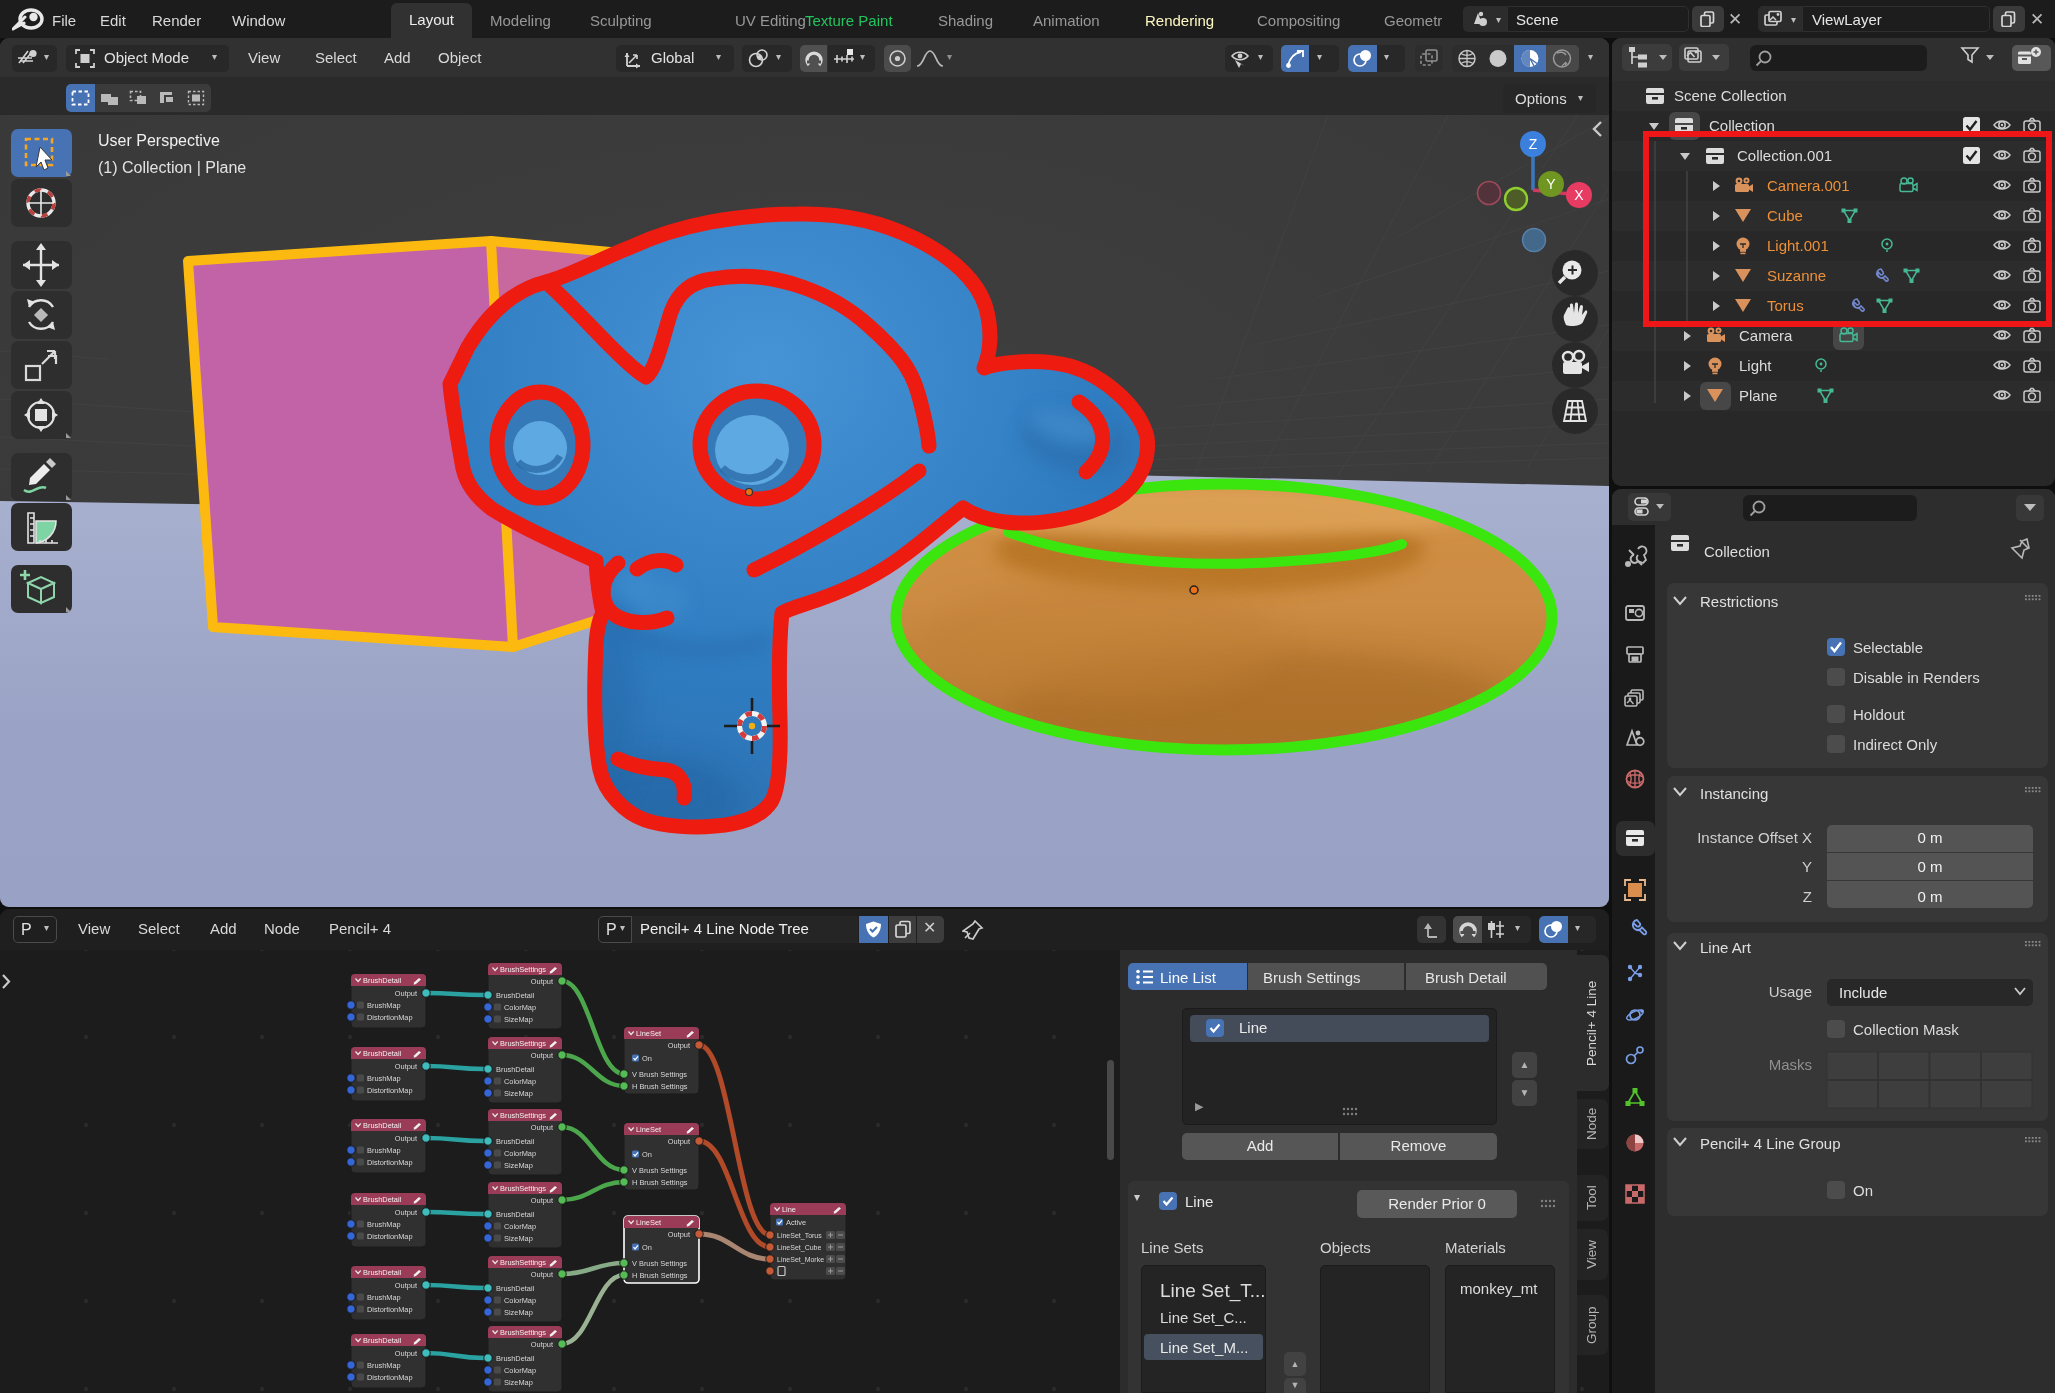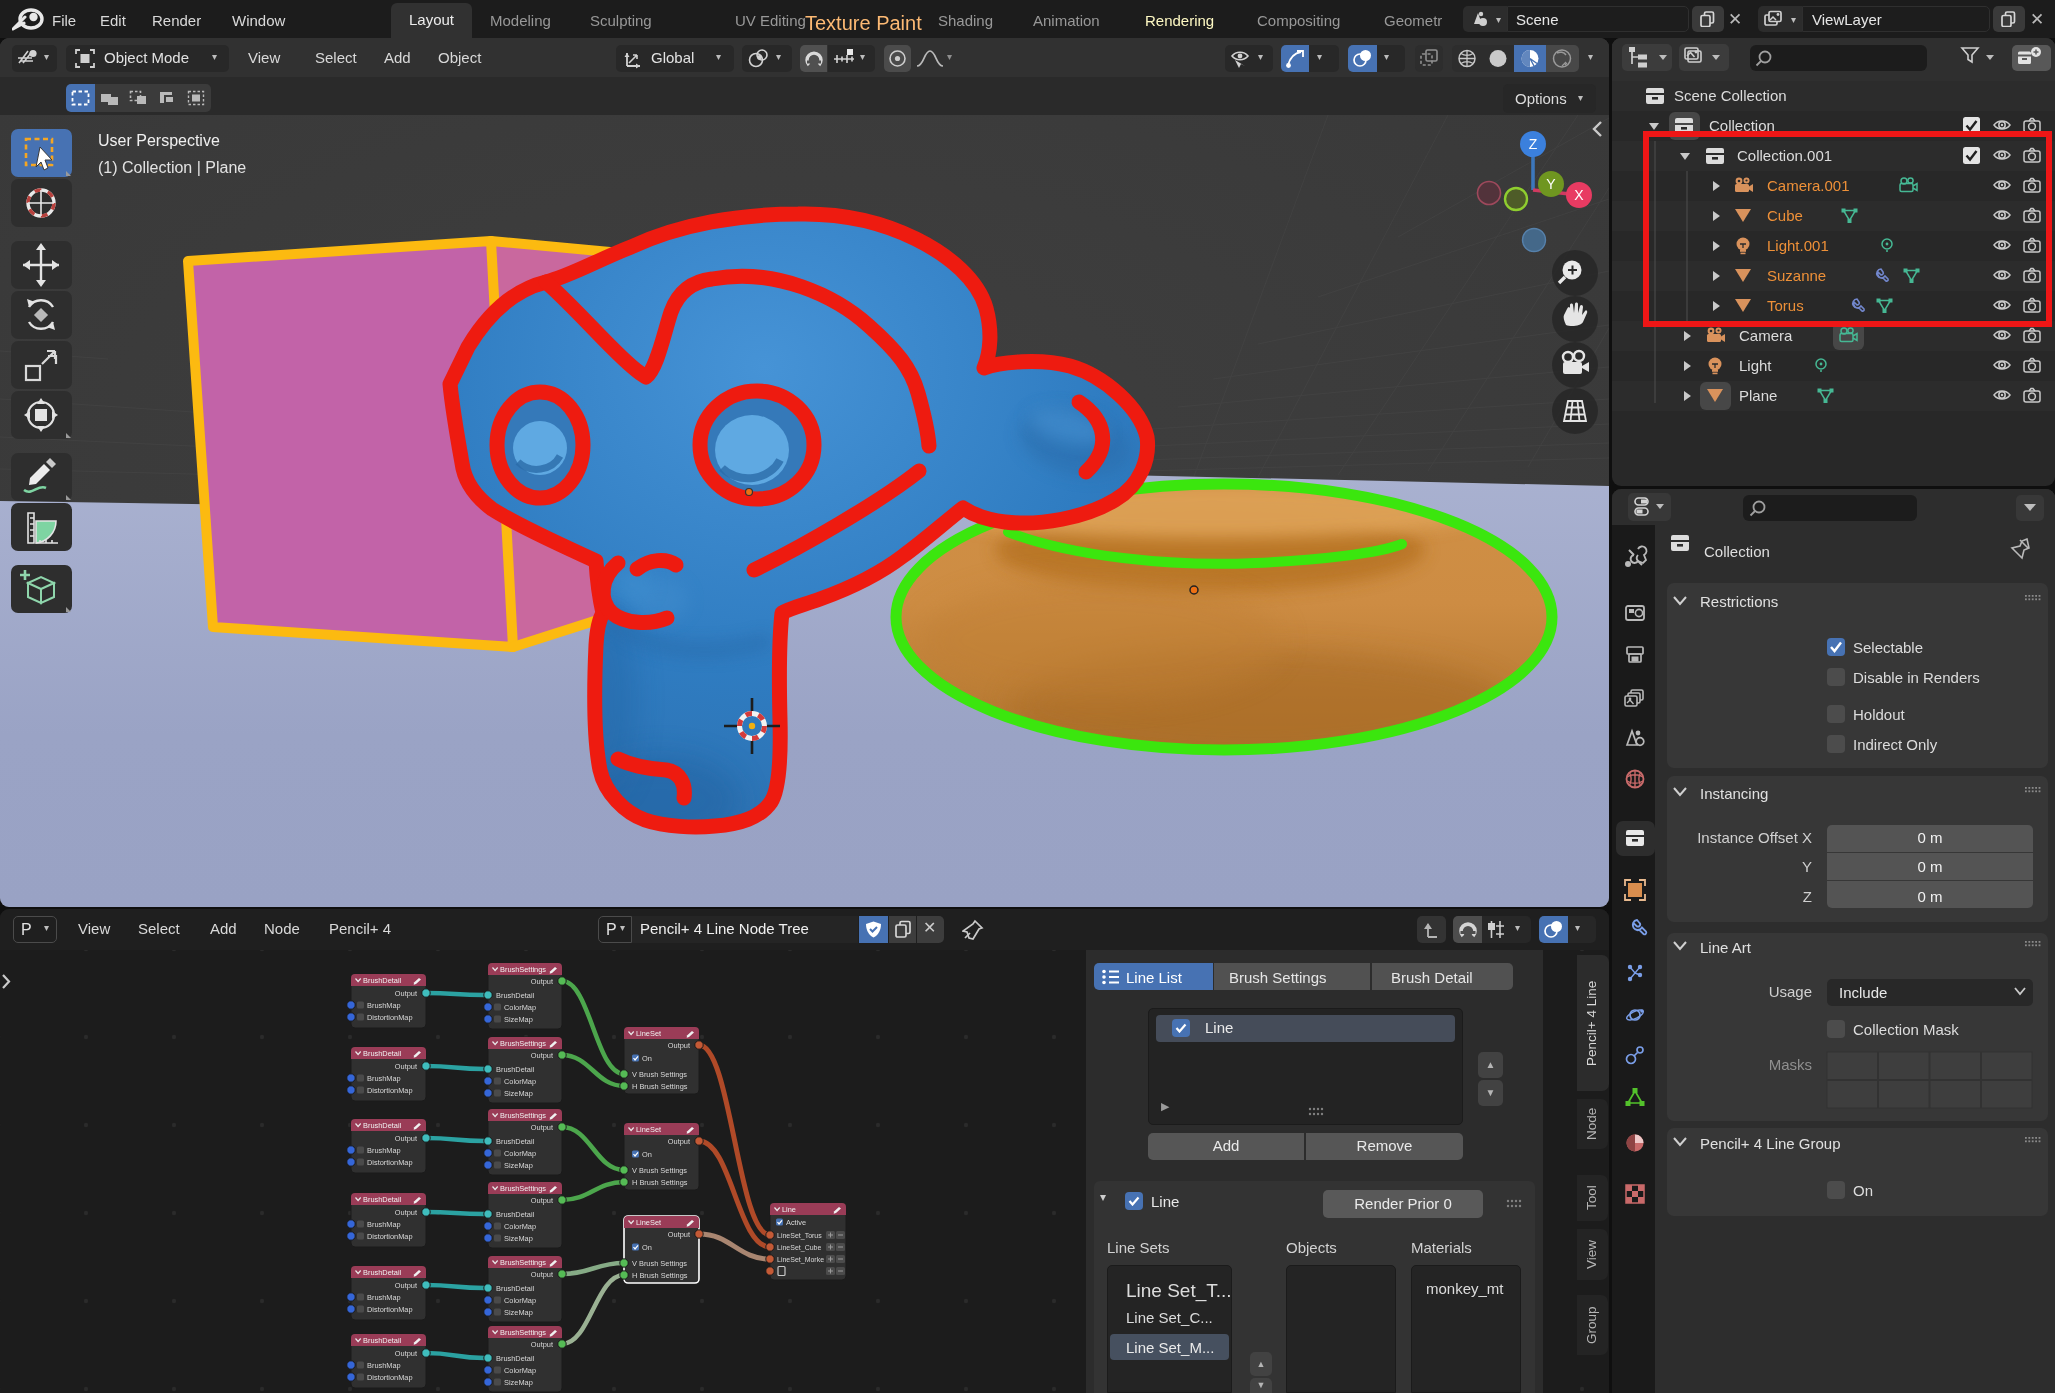--- a/index.html
+++ b/index.html
@@ -27,21 +27,21 @@
   <div class="abs menu" style="left:52px;top:12px;">File</div>
   <div class="abs menu" style="left:100px;top:12px;">Edit</div>
   <div class="abs menu" style="left:152px;top:12px;">Render</div>
   <div class="abs menu" style="left:232px;top:12px;">Window</div>
   <div class="abs menu" style="left:318px;top:18px;margin-top:39px;">Help</div>
 
   <div class="abs" style="left:391px;top:3px;width:81px;height:35px;background:#313131;border-radius:6px 6px 0 0;color:#ececec;font-size:15px;text-align:center;line-height:33px;">Layout</div>
   <div class="abs" style="left:490px;top:12px;color:#989898;font-size:15px;">Modeling</div>
   <div class="abs" style="left:590px;top:12px;color:#989898;font-size:15px;">Sculpting</div>
   <div class="abs" style="left:695px;top:12px;color:#989898;font-size:15px;margin-left:40px;">UV Editing</div>
-  <div class="abs" style="left:805px;top:12px;color:#fdba74;font-size:20px;">Texture Paint</div>
+  <div class="abs" style="left:805px;top:12px;color:#22c55e;font-size:15px;">Texture Paint</div>
   <div class="abs" style="left:938px;top:12px;color:#989898;font-size:15px;">Shading</div>
   <div class="abs" style="left:1033px;top:12px;color:#989898;font-size:15px;">Animation</div>
   <div class="abs" style="left:1145px;top:12px;color:#fef9c3;font-size:15px;">Rendering</div>
   <div class="abs" style="left:1257px;top:12px;color:#989898;font-size:15px;">Compositing</div>
   <div class="abs" style="left:1384px;top:12px;color:#989898;font-size:15px;">Geometr</div>
 
   <div class="abs" style="left:1455px;top:0;width:600px;height:38px;background:#1c1c1c;"></div>
   <div class="abs" style="left:1463px;top:6px;width:44px;height:26px;background:#2c2c2c;border-radius:5px 0 0 5px;"></div>
   <svg class="abs" style="left:1468px;top:10px;" width="22" height="18" viewBox="0 0 22 18">
     <path d="M6 14 L10 3 L14 14 Z" fill="#cfcfcf"></path>
@@ -836,21 +836,21 @@
           <path d="M828 1259 h5 M830.5 1256.5 v5 M838 1259 h5" stroke="#9a9a9a" stroke-width="1"></path>
           <circle cx="770" cy="1271" r="4.2" fill="#c45a36" stroke="#191919" stroke-width="1"></circle>
           <rect x="778" y="1266.5" width="7" height="9" rx="1" fill="none" stroke="#c9c9c9" stroke-width="1.2"></rect>
           <rect x="826" y="1267" width="9" height="8" rx="1.5" fill="#4b4b4b"></rect>
           <rect x="836" y="1267" width="9" height="8" rx="1.5" fill="#4b4b4b"></rect>
           <path d="M828 1271 h5 M830.5 1268.5 v5 M838 1271 h5" stroke="#9a9a9a" stroke-width="1"></path>
         </g>
         <path d="M3 975 l6 6.5 -6 6.5" stroke="#c9c9c9" stroke-width="2.2" fill="none"></path>
         <rect x="1107" y="1060" width="7" height="100" rx="3.5" fill="#555" opacity="0.8"></rect>
       </svg>
-  <div class="abs" id="ne-sidebar" style="left:1086px;top:41px;width:457px;height:443px;background:#2c2c2c;">
+  <div class="abs" id="ne-sidebar" style="left:1120px;top:41px;width:457px;height:443px;background:#2c2c2c;">
     <div class="abs" style="left:8px;top:13px;width:119px;height:27px;background:#4772b3;border-radius:5px 0 0 5px;"></div>
     <svg class="abs" style="left:15px;top:19px;" width="20" height="16" viewBox="0 0 20 16">
       <circle cx="3" cy="2.5" r="1.8" fill="#fff"></circle>
           <circle cx="3" cy="8" r="1.8" fill="#fff"></circle>
           <circle cx="3" cy="13.5" r="1.8" fill="#fff"></circle>
       <path d="M8 2.5 h10 M8 8 h10 M8 13.5 h10" stroke="#fff" stroke-width="2.2"></path>
     </svg>
     <div class="abs" style="left:40px;top:19px;color:#fff;font-size:15px;">Line List</div>
     <div class="abs" style="left:128px;top:13px;width:156px;height:27px;background:#515151;"></div>
     <div class="abs" style="left:143px;top:19px;color:#e6e6e6;font-size:15px;">Brush Settings</div>

